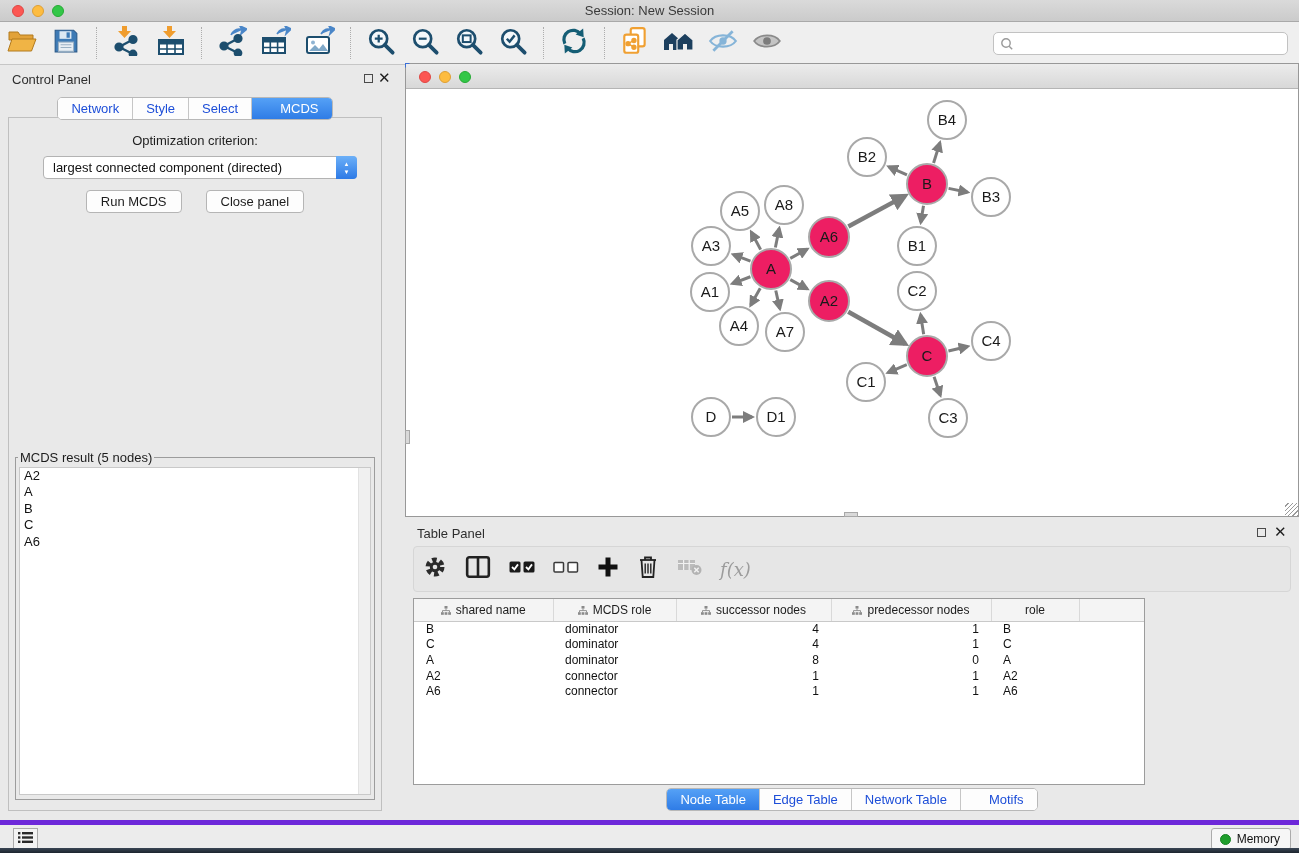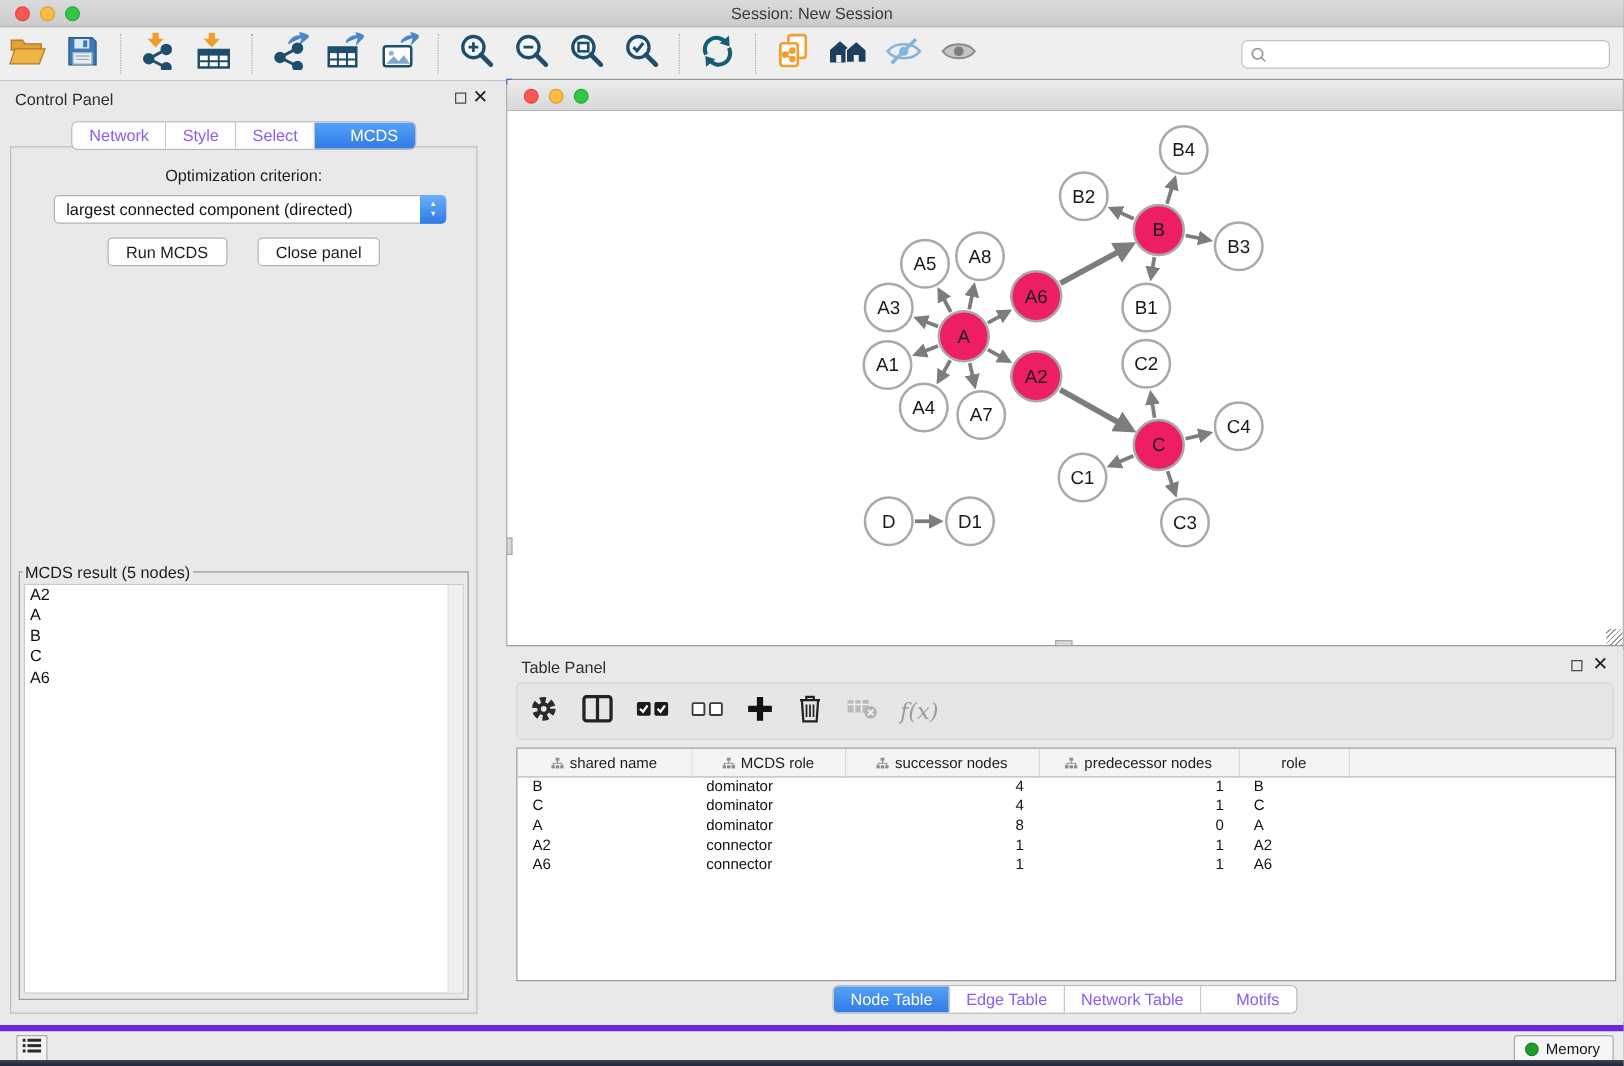--- a/index.html
+++ b/index.html
@@ -29,21 +29,21 @@
 
   
   .control-panel { position:absolute; left:0; top:65px; width:390px; height:755px; background:#e9e9e9; }
   .panel-head { position:relative; height:28px; }
   .panel-head .ph-title { position:absolute; left:12px; top:7px; font-size:13px; color:#2e2e2e; }
   .ph-float { position:absolute; width:9px; height:9px; border:1.5px solid #4a4a4a; top:9px; }
   .ph-close { position:absolute; top:4px; font-size:15px; font-weight:bold; color:#1d1d1d; line-height:18px; }
   .control-panel .ph-float { left:364px; } .control-panel .ph-close { left:378px; }
 
   .seg { display:inline-flex; border:1px solid #b8b8b8; border-radius:5px; overflow:hidden; background:#fff; }
-  .seg .seg-btn { padding:3px 13px; font-size:13px; color:#8b5cf6; border-right:1px solid #c6c6c6; background:#fdfdfd; cursor:default; }
+  .seg .seg-btn { padding:3px 13px; font-size:13px; color:#1d4ed8; border-right:1px solid #c6c6c6; background:#fdfdfd; cursor:default; }
   .seg .seg-btn:last-child { border-right:none;padding-left:28px; }
   .seg .seg-btn.sel { background:linear-gradient(#55a1f6,#2f7ce6); color:#fff; }
   .cp-tabs-row { text-align:center; margin-top:4px; position:relative; z-index:2; }
 
   .cp-content { position:absolute; left:8px; top:52px; width:374px; height:694px;
     border:1px solid #bfbfbf; background:#e9e9e9; }
   .opt-label { margin-top:15px; text-align:center; font-size:13px; color:#1e1e1e; }
   .combo { position:absolute; left:34px; top:38px; width:314px; height:23px; background:#fff;
     border:1px solid #b3b3b3; border-radius:4px; font-size:13px; color:#111; }
   .combo .combo-text { position:absolute; left:9px; top:3px; }
@@ -80,21 +80,21 @@
   
   .table-panel { position:absolute; left:405px; top:520px; width:894px; height:298px; background:#e9e9e9; }
   .table-panel .ph-title { position:absolute; left:12px; top:6px; font-size:13px; color:#2e2e2e; }
   .table-panel .ph-float { left:852px; top:8px; position:absolute; }
   .table-panel .ph-close { left:869px; top:3px; position:absolute; }
   .tp-toolbar { position:absolute; left:8px; top:26px; width:878px; height:46px;
     background:#e6e6e6; border:1px solid #d6d6d6; border-radius:4px; display:flex; align-items:center; }
   .tp-btn { margin:0 9px; display:flex; align-items:center; justify-content:center; }
   .fx-label { font-family:"DejaVu Serif","Liberation Serif",serif; font-style:italic;
     font-size:18px; color:#9c9c9c; margin-left:8px; }
-  .tp-table-wrap { position:absolute; left:8px; top:78px; width:880px; height:187px;
+  .tp-table-wrap { position:absolute; left:8px; top:78px; width:732px; height:187px;
     background:#fff; border:1px solid #9c9c9c; overflow:hidden; }
   table.data { border-collapse:collapse; table-layout:fixed; width:100%; }
   table.data th { background:#f4f4f4; border-bottom:1px solid #c9c9c9; border-right:1px solid #d9d9d9;
     height:22px; font-size:12px; font-weight:normal; color:#1c1c1c; text-align:center; white-space:nowrap; overflow:hidden; }
   table.data th:last-child { border-right:none; }
   table.data td { font-size:12px; color:#111; height:15.6px; padding:0 12px 0 12px; white-space:nowrap; overflow:hidden; }
   td.num { text-align:right; padding-right:14px; }
   .th-inner { display:inline-flex; align-items:center; gap:5px; }
   .tp-tabs-row { position:absolute; left:0; top:268px; width:100%; text-align:center; }
 

